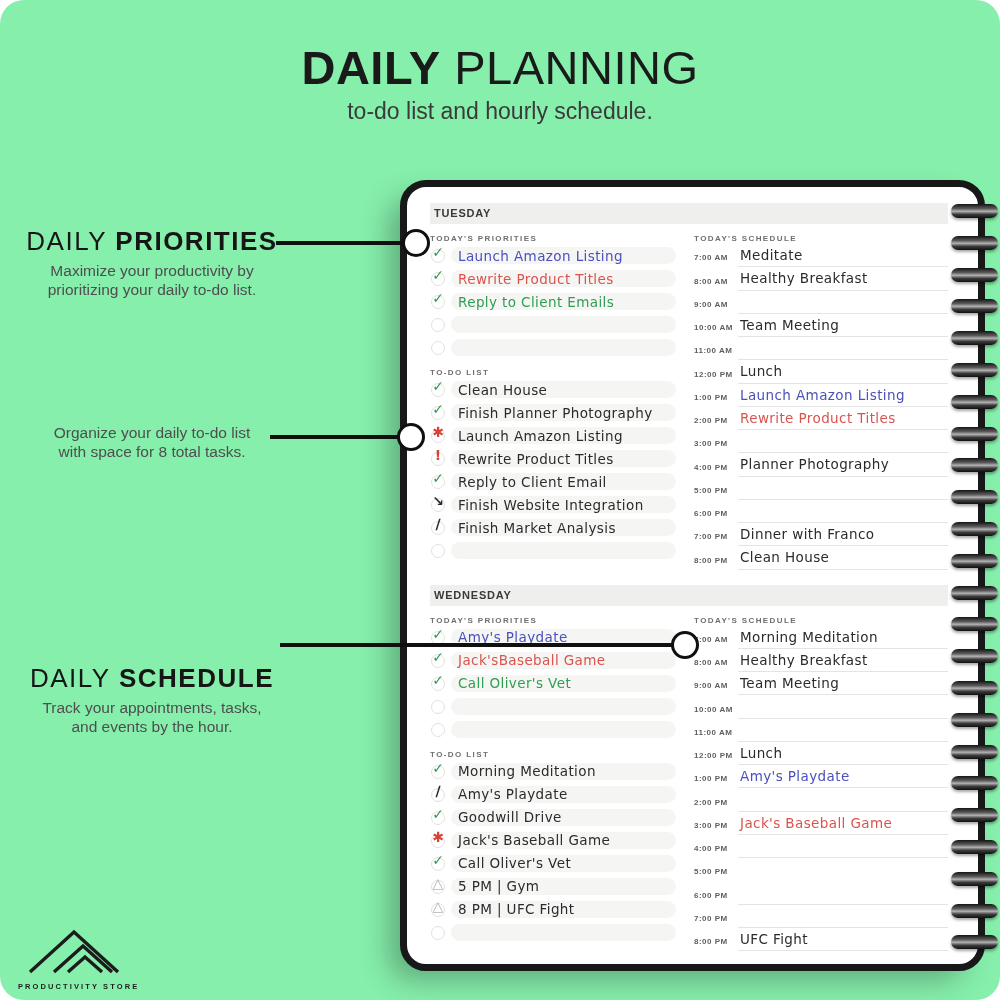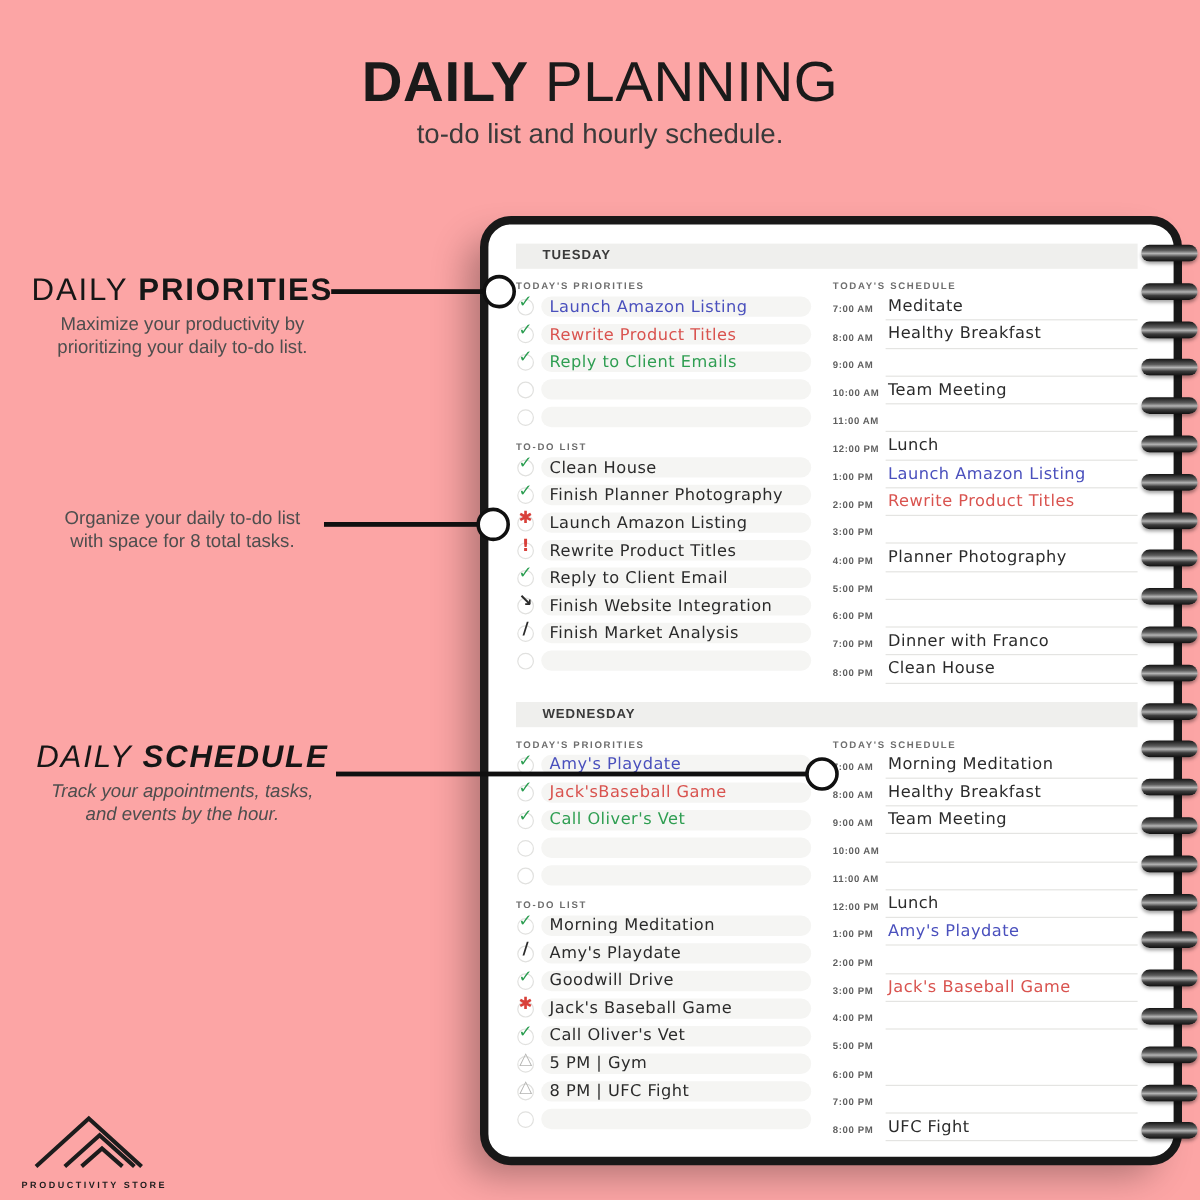--- a/index.html
+++ b/index.html
@@ -1,17 +1,17 @@
 <!DOCTYPE html>
 <html><head>
 <meta charset="utf-8">
 <style>
   html,body{margin:0;padding:0;}
-  .page{position:relative;width:1000px;height:1000px;background:#fca5a5;overflow:hidden;
-        font-family:"Liberation Sans",sans-serif;color:#1d1d1d;}
+  .page{position:relative;width:1000px;height:1000px;background:#86efac;overflow:hidden;
+        font-family:"Liberation Sans",sans-serif;color:#1d1d1d;border-radius:24px;}
 
   
   .main-title{position:absolute;top:40px;left:0;width:100%;text-align:center;
               font-size:47px;letter-spacing:.5px;color:#1a1a1a;font-weight:300;}
   .main-title .bold{font-weight:800;}
   .subtitle{position:absolute;top:97px;left:0;width:100%;text-align:center;
             font-size:23px;line-height:29px;color:#3a3a3a;font-weight:400;}
 
   
   .anno{position:absolute;width:268px;text-align:center;}
@@ -22,21 +22,21 @@
   .anno-dot{position:absolute;width:22px;height:22px;border:3.5px solid #101010;border-radius:50%;
             background:#fff;z-index:31;}
 
   
   .notebook{position:absolute;left:400px;top:180px;width:585px;height:791px;background:#fff;
             border:7px solid #181818;border-radius:26px;box-sizing:border-box;z-index:5;
             box-shadow:-16px 14px 30px -6px rgba(0,0,0,0.30);}
   .notebook-inner{position:absolute;inset:0;padding:16px 30px 0 23px;overflow:hidden;}
 
   .day-section + .day-section{margin-top:15px;}
-  .day-header{height:21px;line-height:21px;background:#efefed;padding-left:22px;
+  .day-header{height:21px;line-height:21px;background:#efefed;padding-left:4px;
               font-size:11px;font-weight:700;letter-spacing:.8px;color:#3a3a3a;}
   .day-body{display:flex;justify-content:space-between;}
   .col-left{width:246px;flex:none;}
   .col-right{flex:1;margin-left:18px;min-width:0;}
   .sec-label{margin:9px 0 0 0;height:11px;line-height:11px;font-size:8px;font-weight:700;
              letter-spacing:1.4px;color:#6e6e6e;}
 
   .todo-row{height:23px;display:flex;align-items:center;}
   .icon-cell{width:21px;height:17px;flex:none;position:relative;}
   .icon-circle{position:absolute;left:1px;top:2px;width:12px;height:12px;
@@ -82,21 +82,21 @@
       <div>Maximize your productivity by</div>
       <div>prioritizing your daily to-do list.</div>
     </div>
   </div>
   <div class="anno" style="left:18px;top:419px;">
     <div class="anno-desc">
       <div>Organize your daily to-do list</div>
       <div>with space for 8 total tasks.</div>
     </div>
   </div>
-  <div class="anno" style="left:18px;top:615px;font-style:italic;">
+  <div class="anno" style="left:18px;top:663px;">
     <div class="anno-title"><span>DAILY </span><span class="bold">SCHEDULE</span></div>
     <div class="anno-desc">
       <div>Track your appointments, tasks,</div>
       <div>and events by the hour.</div>
     </div>
   </div>
 
   <div class="anno-line" style="left:276px;top:241px;width:128px;"></div>
   <div class="anno-dot" style="left:402px;top:229px;"></div>
   <div class="anno-line" style="left:270px;top:435px;width:130px;"></div>

